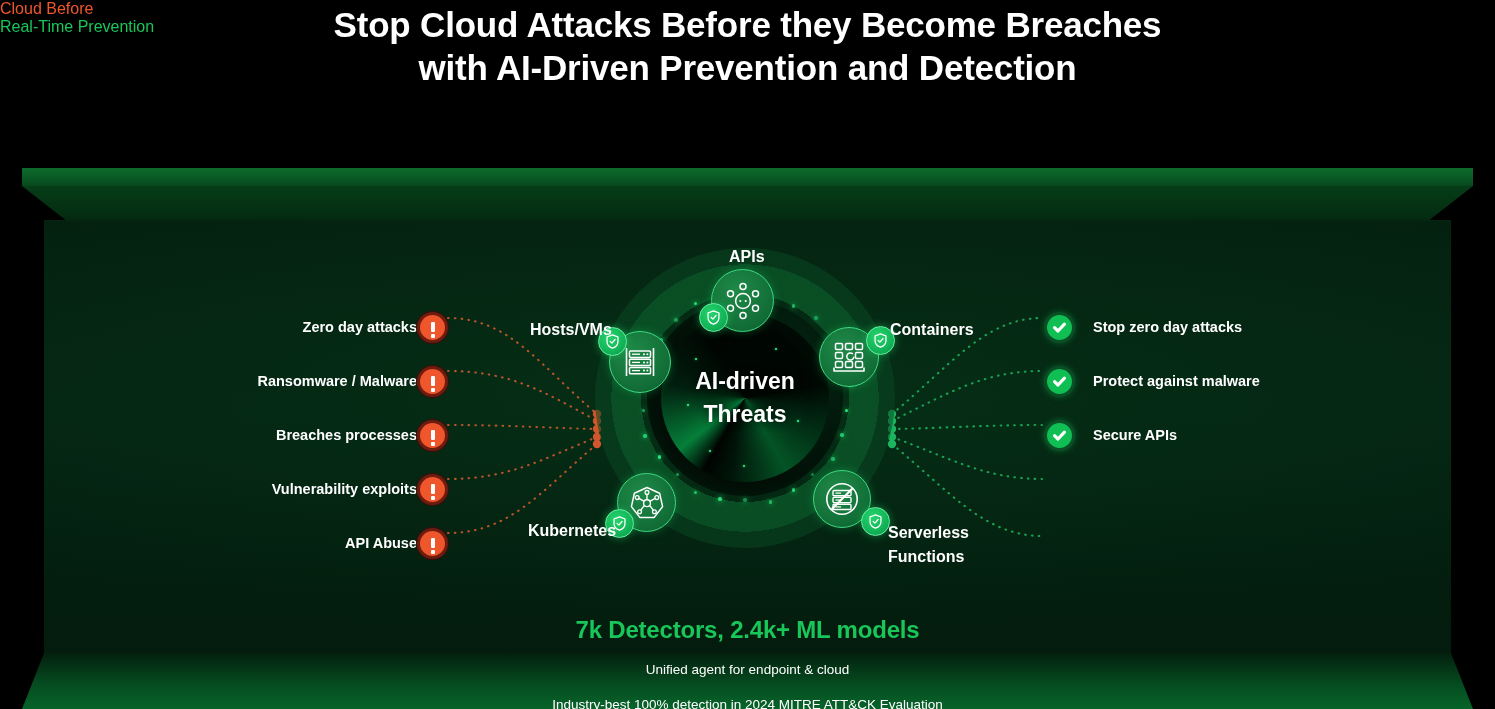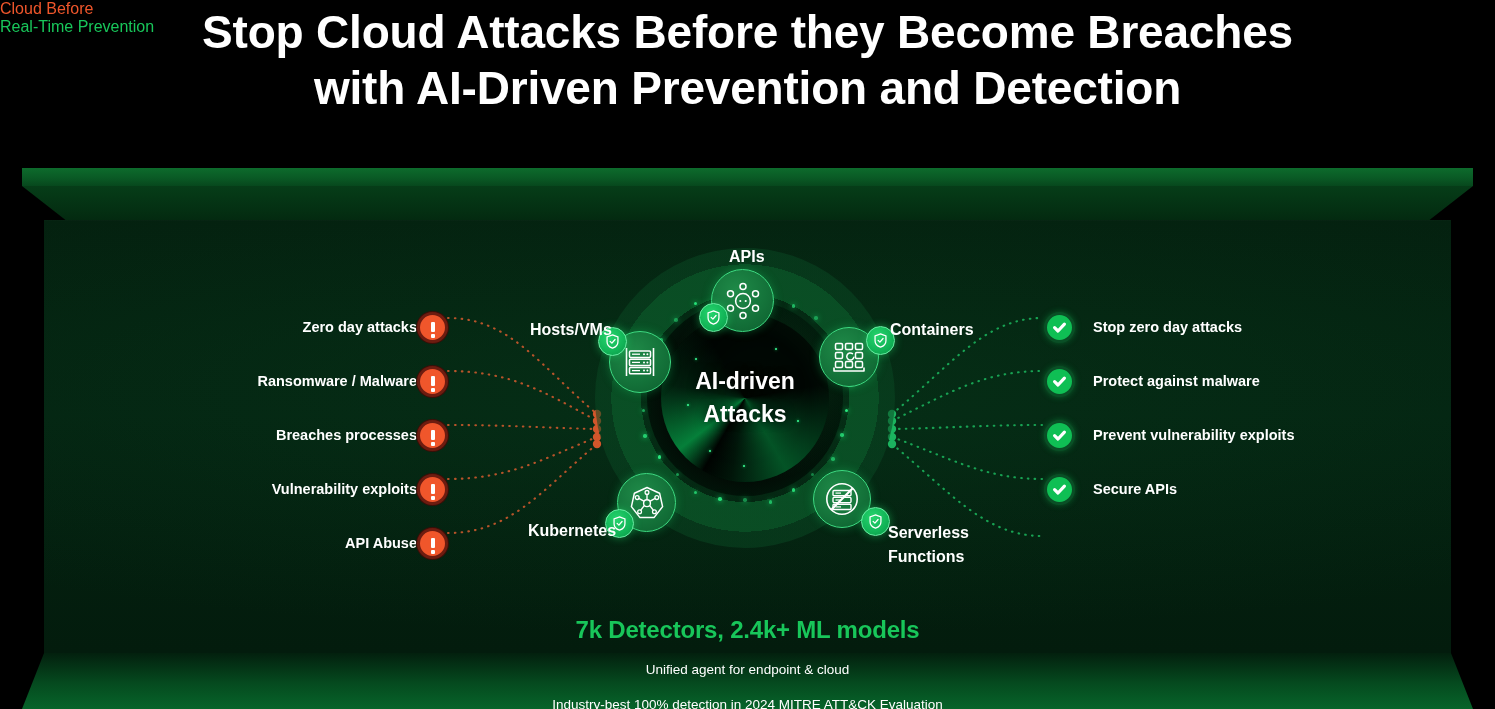--- a/index.html
+++ b/index.html
@@ -10,21 +10,21 @@
     overflow: hidden;
   }
   #stage { position: relative; width: 1495px; height: 709px; background: #000; }
 
   
   #title {
     position: absolute; top: 0; left: 0; width: 1495px;
     padding-top: 4px;
     text-align: center;
     color: #ffffff;
-    font-size: 46px;
+    font-size: 35px;
     font-weight: bold;
     line-height: 1.22;
     letter-spacing: -0.2px;
   }
   #title .l { display: block; }
 
   
   #panel-wrap { position: absolute; left: 0; top: 168px; width: 1495px; height: 541px; }
 
   .bevel-top {
@@ -271,28 +271,20 @@
       </span>
       <span class="row-label">Stop zero day attacks</span>
     </div>
     <div class="row">
       <span class="check-badge">
         <svg width="17" height="17" viewBox="0 0 17 17">
             <path d="M3.6 8.7 L7 12 L13.4 5.2" fill="none" stroke="#fff" stroke-width="3.2" stroke-linecap="round" stroke-linejoin="round"></path>
           </svg>
       </span>
       <span class="row-label">Protect against malware</span>
-    </div>
-    <div class="row">
-      <span class="check-badge">
-        <svg width="17" height="17" viewBox="0 0 17 17">
-            <path d="M3.6 8.7 L7 12 L13.4 5.2" fill="none" stroke="#fff" stroke-width="3.2" stroke-linecap="round" stroke-linejoin="round"></path>
-          </svg>
-      </span>
-      <span class="row-label">Prevent vulnerability exploits</span>
     </div>
     <div class="row">
       <span class="check-badge">
         <svg width="17" height="17" viewBox="0 0 17 17">
             <path d="M3.6 8.7 L7 12 L13.4 5.2" fill="none" stroke="#fff" stroke-width="3.2" stroke-linecap="round" stroke-linejoin="round"></path>
           </svg>
       </span>
       <span class="row-label">Secure APIs</span>
     </div>
   </div>
@@ -331,21 +323,21 @@
         <i style="left: 46.9937px; top: 160.545px; opacity: 0.62;"></i>
         <i style="left: 45.0083px; top: 135.714px; opacity: 0.45;"></i>
         <i style="left: 48.2033px; top: 110.307px; opacity: 0.84;"></i>
         <i style="left: 64.3056px; top: 90.3074px; opacity: 0.67;"></i>
         <i style="left: 79.2852px; top: 70.4049px; opacity: 0.51;"></i>
         <i style="left: 98.5246px; top: 53.5062px; opacity: 0.89;"></i>
         <i style="left: 123.84px; top: 49.2139px; opacity: 0.73;"></i>
       </div>
     <div class="hub-text">
       <span>AI-driven</span>
-      <span>Attacks</span>
+      <span>Threats</span>
     </div>
   </div>
 
   <div class="node" style="left:711px; top:269px; width:63px; height:63px;">
     <svg width="40" height="40" viewBox="0 0 40 40">
       <circle cx="20" cy="20" r="7.4" fill="none" stroke="#fff" stroke-width="1.5"></circle>
       <circle cx="17.3" cy="20" r="1.05" fill="#fff"></circle>
         <circle cx="22.7" cy="20" r="1.05" fill="#fff"></circle>
       <circle cx="20" cy="5.6" r="3.0" fill="none" stroke="#fff" stroke-width="1.5"></circle>
       <circle cx="32.5" cy="12.8" r="3.0" fill="none" stroke="#fff" stroke-width="1.5"></circle>

